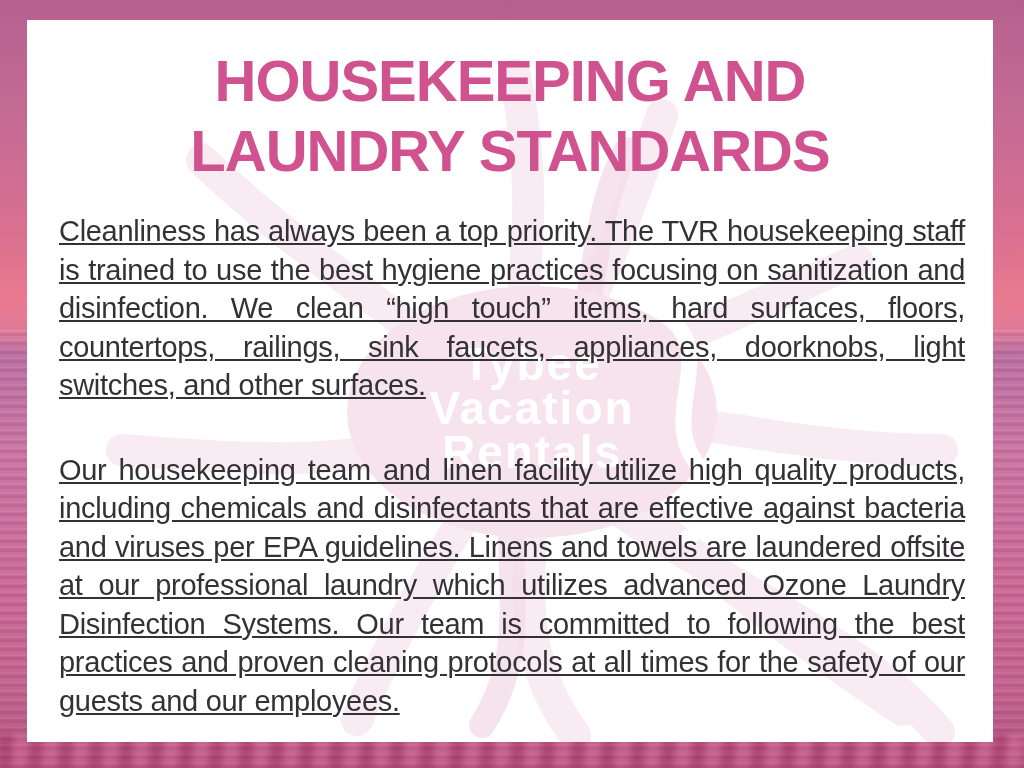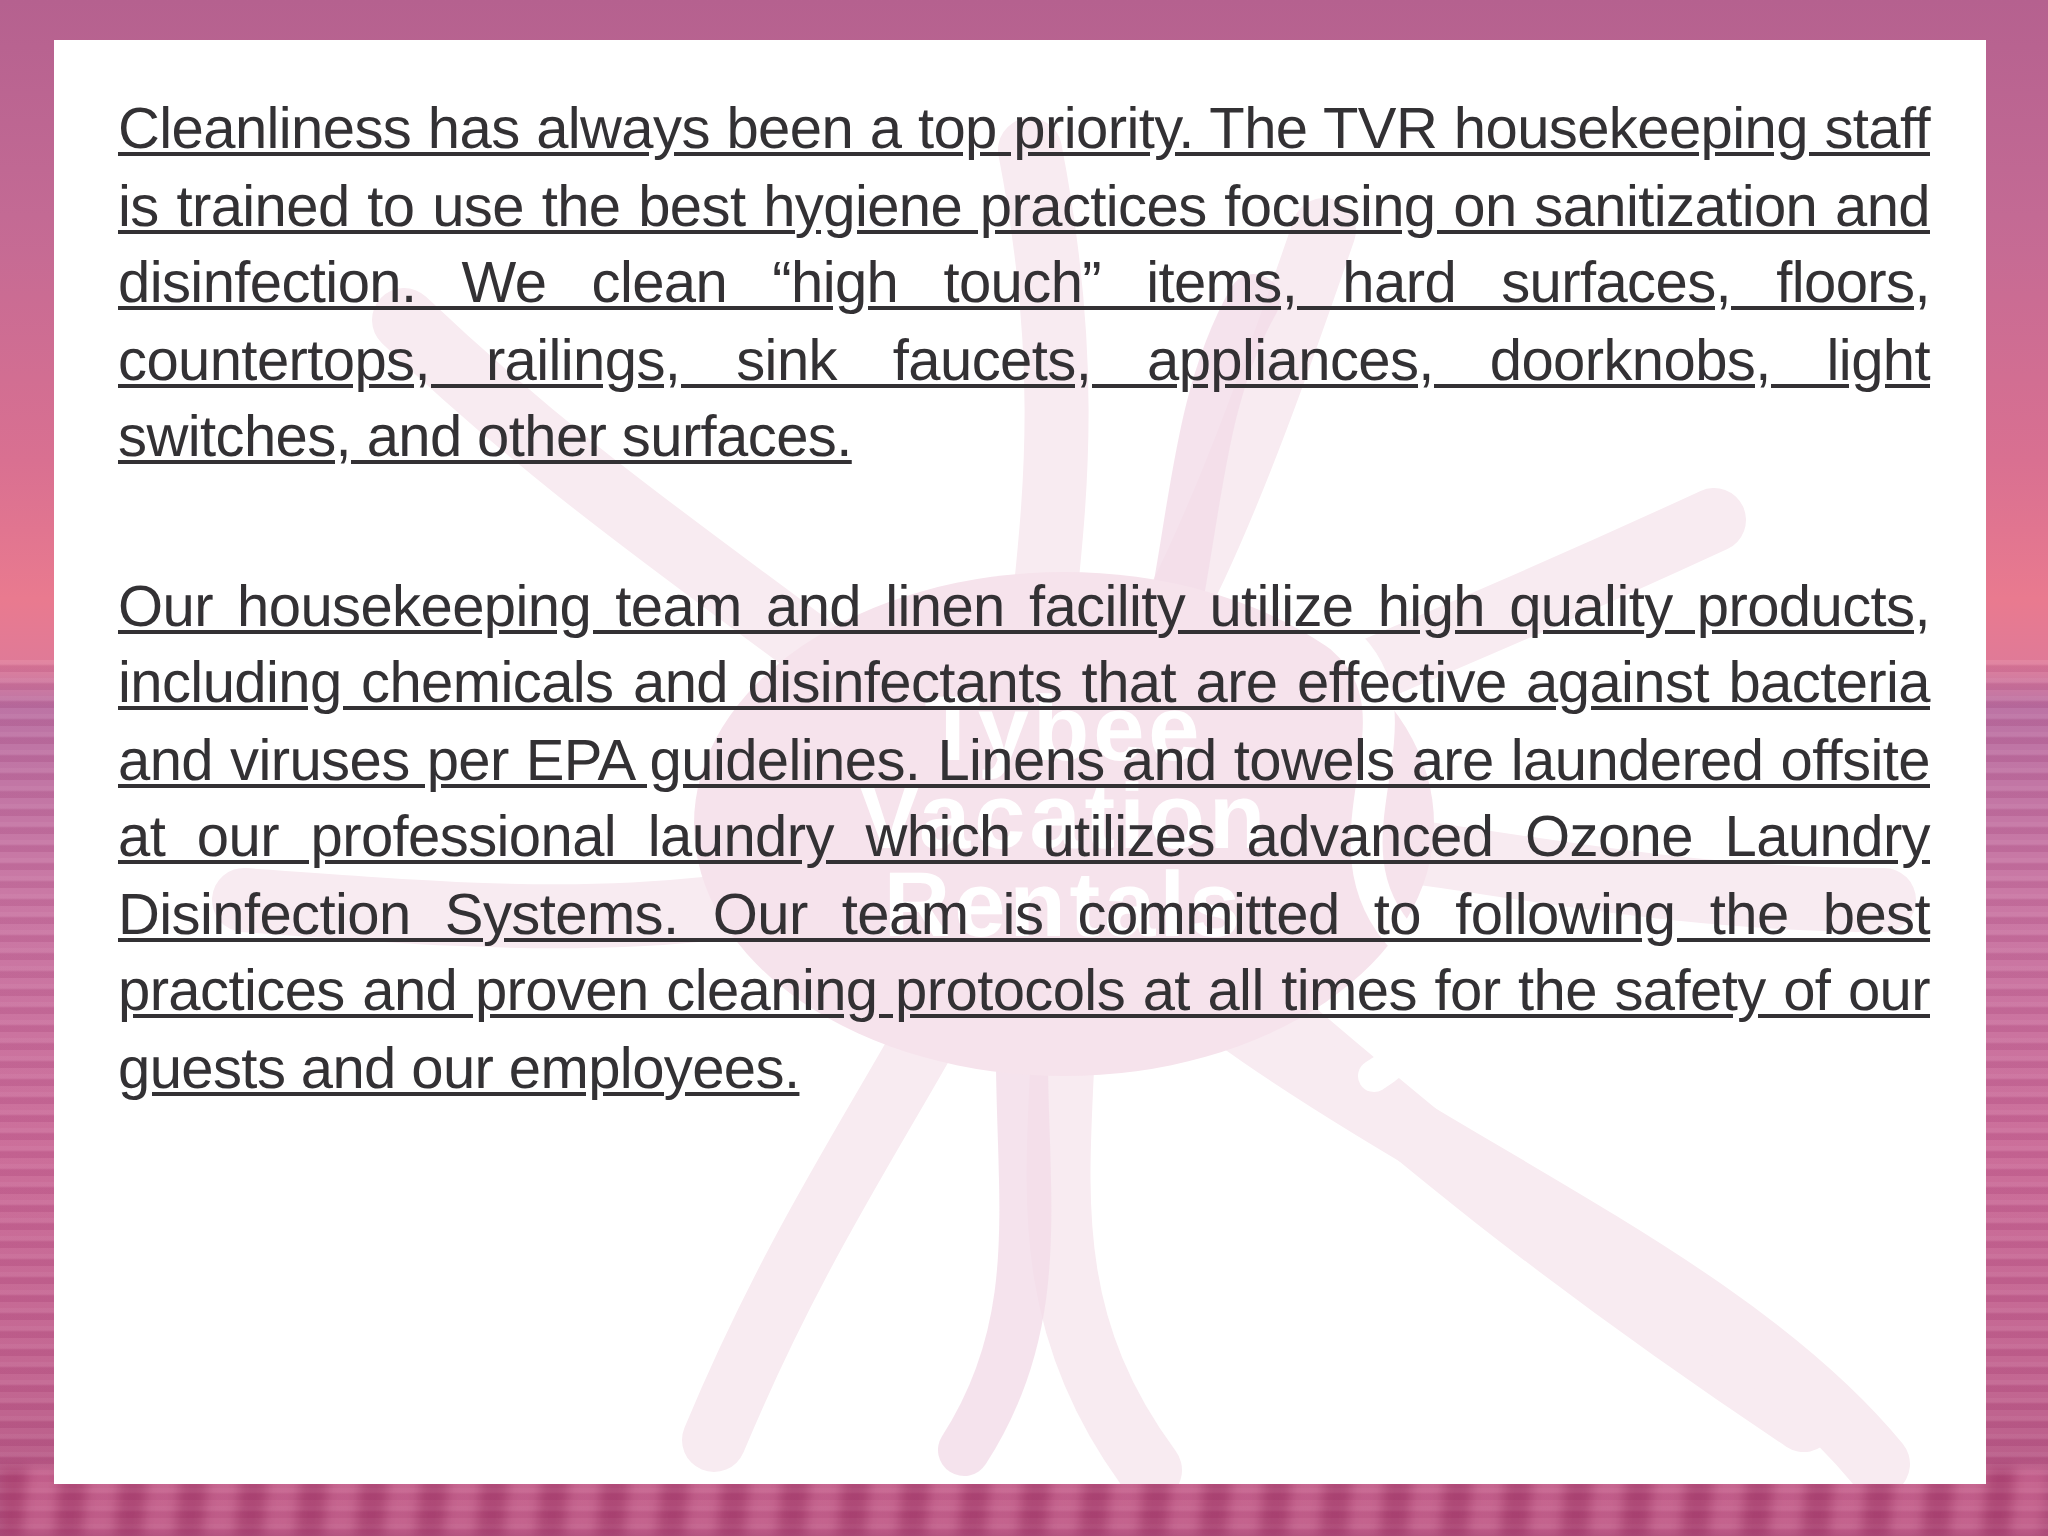--- a/index.html
+++ b/index.html
@@ -125,19 +125,23 @@
     <ellipse cx="505" cy="392" rx="185" ry="126" fill="#f6e3ec"></ellipse>
 
     <path d="M645,300 C690,340 628,400 675,450 C697,476 686,502 660,518" fill="none" stroke="#ffffff" stroke-width="16" stroke-linecap="round"></path>
 
     <text x="505" y="360">Tybee</text>
     <text x="505" y="404">Vacation</text>
     <text x="505" y="448">Rentals</text>
   </svg>
 
   <div class="content">
+    <h1 class="title">
+      <span>HOUSEKEEPING AND</span>
+      <span>LAUNDRY STANDARDS</span>
+    </h1>
 
     <div class="body-text">
       <p>Cleanliness has always been a top priority. The TVR housekeeping staff is trained to use the best hygiene practices focusing on sanitization and disinfection. We clean “high touch” items, hard surfaces, floors, countertops, railings, sink faucets, appliances, doorknobs, light switches, and other surfaces.</p>
       <p>Our housekeeping team and linen facility utilize high quality products, including chemicals and disinfectants that are effective against bacteria and viruses per EPA guidelines. Linens and towels are laundered offsite at our professional laundry which utilizes advanced Ozone Laundry Disinfection Systems. Our team is committed to following the best practices and proven cleaning protocols at all times for the safety of our guests and our employees.</p>
     </div>
   </div>
 </div>
 
 </body></html>

